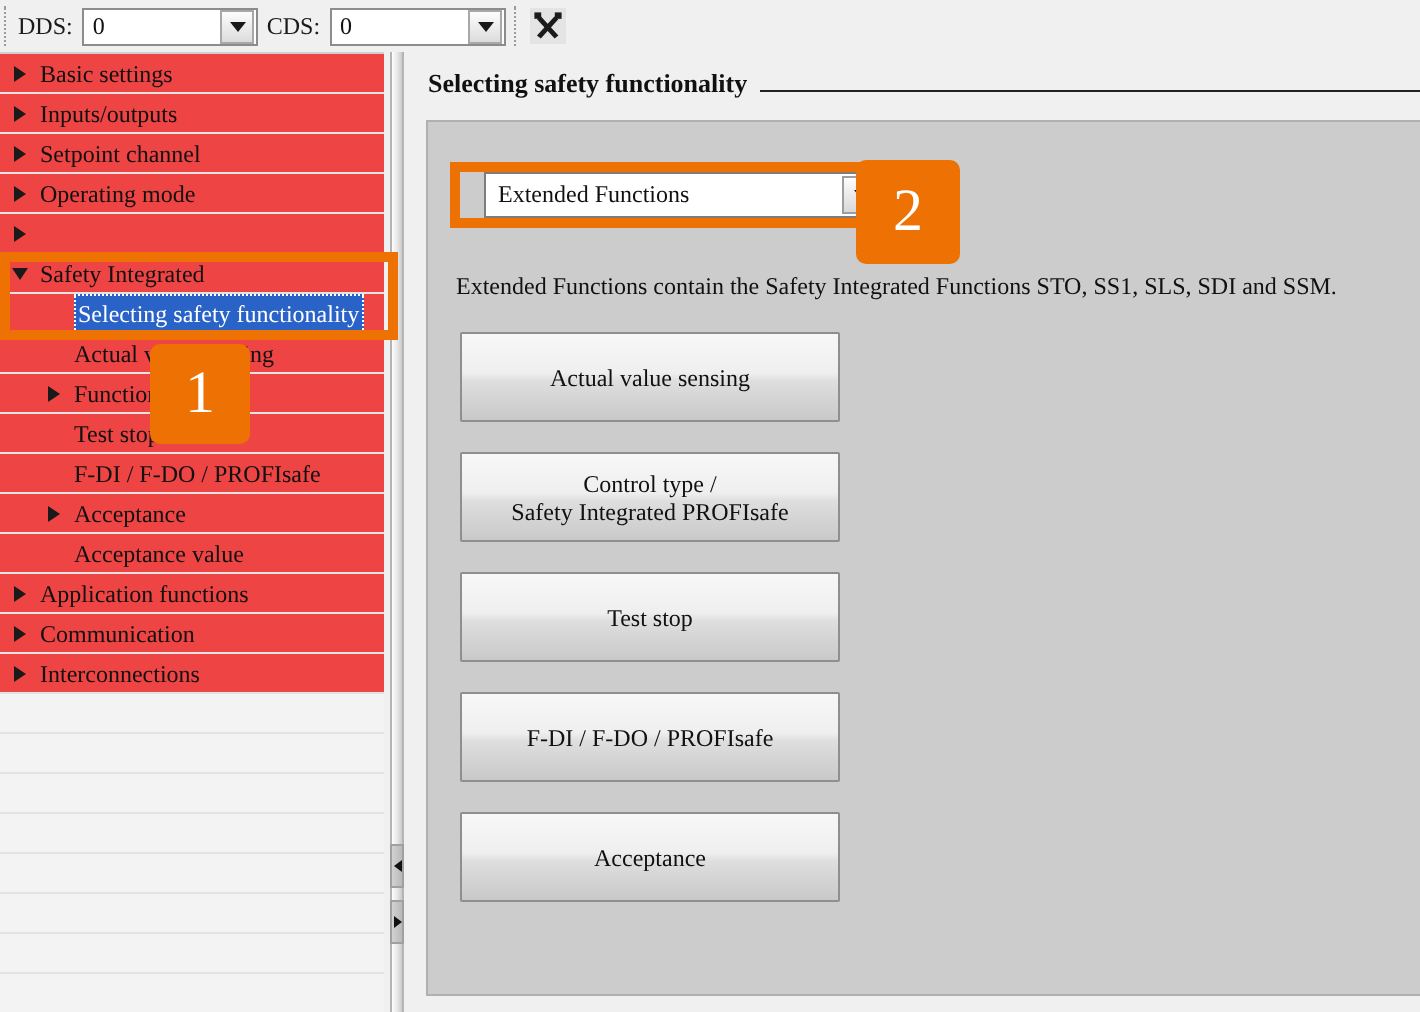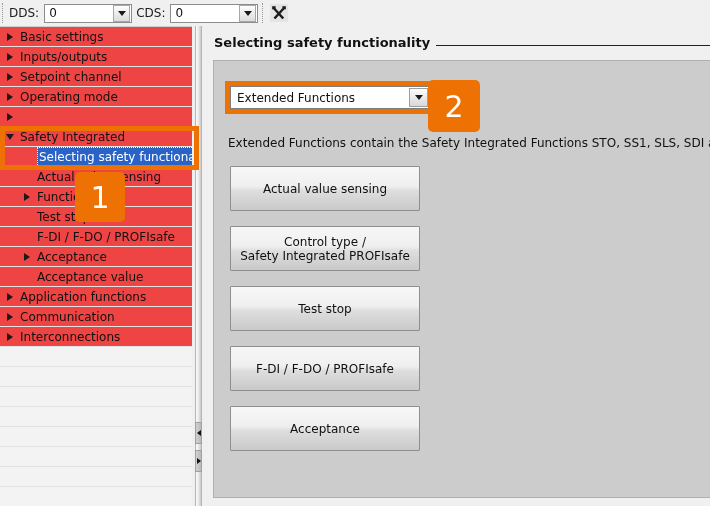--- a/index.html
+++ b/index.html
@@ -5,21 +5,21 @@
   * { box-sizing: border-box; }
   html, body {
     margin: 0; padding: 0;
     width: 710px; height: 506px;
     overflow: hidden;
     background: #f0f0f0;
     font-family: "DejaVu Sans", "Liberation Sans", sans-serif;
     font-size: 12px;
     color: #1a1a1a;
   }
-  #app { position: relative; width: 710px; height: 506px; }
+  #app { position: relative; width: 710px; height: 506px; font-family: Liberation Serif, serif; }
 
   
   .toolbar {
     position: absolute; left: 0; top: 0; width: 710px; height: 26px;
     background: #f0f0f0;
     display: flex; align-items: center;
   }
   .tb-sep {
     width: 1px; height: 20px; margin: 0 4px 0 2px;
     border-left: 1px dotted #9a9a9a;
@@ -176,21 +176,21 @@
     border: 1px solid #b0b0b0;
     border-right: none;
   }
 
   .hl-box-combo {
     position: absolute; left: 11px; top: 20px; width: 210px; height: 33px;
     border: 5px solid #ee7203;
     z-index: 4;
   }
   .sel-combo {
-    position: absolute; left: 16px; top: 25px; width: 200px; height: 23px;
+    position: absolute; left: 28px; top: 25px; width: 200px; height: 23px;
     background: #ffffff; border: 1px solid #7d7d7d;
     display: flex; align-items: center;
   }
   .sel-combo .val { flex: 1; padding-left: 6px; font-size: 12px; color: #111; }
   .sel-combo .arrowbtn {
     width: 19px; height: 19px; margin-right: 1px; flex: 0 0 19px;
     background: linear-gradient(#fdfdfd, #d8d8d8);
     border: 1px solid #9e9e9e;
     display: flex; align-items: center; justify-content: center;
   }

